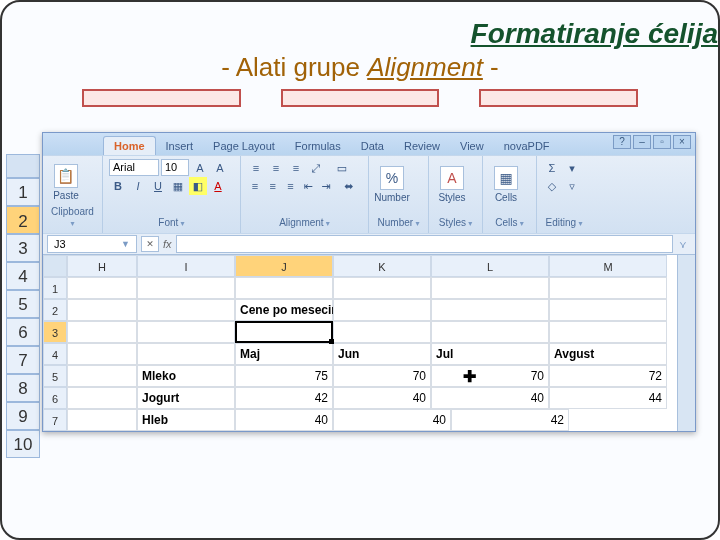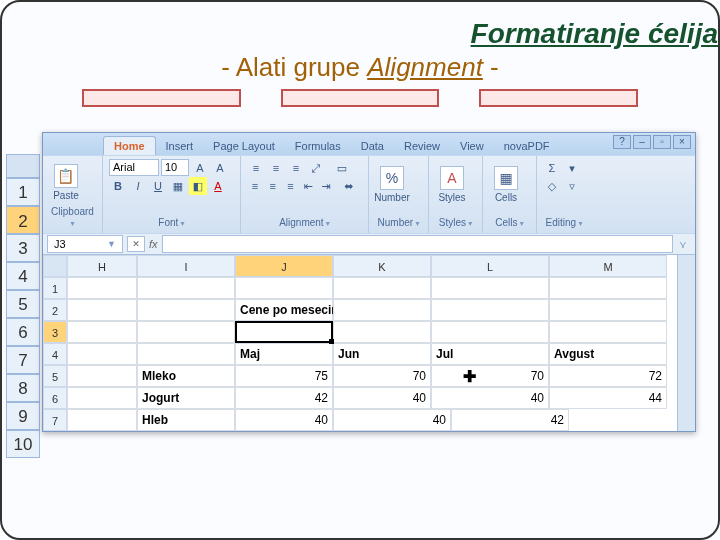--- a/index.html
+++ b/index.html
@@ -37,21 +37,21 @@
 .btnrow{display:flex;gap:2px;align-items:flex-start}
 .ibtn{width:18px;height:18px;border:1px solid transparent;display:flex;align-items:center;justify-content:center;font-size:11px;color:#3b5a87;cursor:pointer}
 .bigbtn{width:34px;height:50px;display:flex;flex-direction:column;align-items:center;justify-content:center;font-size:10px;color:#3b5a87;cursor:pointer;gap:2px}
 .bigbtn .ic{width:24px;height:24px;background:#fff;border:1px solid #a8c0dd;display:flex;align-items:center;justify-content:center;font-size:14px}
 .sel{font-size:11px;border:1px solid #a8c0dd;background:#fff;padding:1px 3px;height:17px}
 .fontname{width:50px}
 .fontsize{width:28px}
 
 
 .fbar{height:22px;background:#e6eef8;display:flex;align-items:center;border-top:1px solid #c4d7ec;border-bottom:1px solid #a8c0dd}
-.namebox{width:76px;height:18px;margin:0 4px;background:#fff;border:1px solid #a8c0dd;font-size:11px;padding:1px 6px;display:flex;align-items:center;justify-content:space-between}
+.namebox{width:90px;height:18px;margin:0 4px;background:#fff;border:1px solid #a8c0dd;font-size:11px;padding:1px 6px;display:flex;align-items:center;justify-content:space-between}
 .namebox .dd{color:#7b9bc5;font-size:9px}
 .fxwrap{display:flex;align-items:center;gap:4px;flex:1;padding-right:6px}
 .fxbtn{width:18px;height:16px;background:#fff;border:1px solid #a8c0dd;font-size:9px;text-align:center;line-height:14px;color:#666}
 .fx{font-style:italic;font-size:11px;color:#666}
 .finput{flex:1;height:18px;background:#fff;border:1px solid #a8c0dd}
 .dblv{width:12px;font-size:10px;color:#7b9bc5;text-align:center}
 
 
 .sheet{background:#fff;display:flex}
 .rowhdrs{width:24px}

